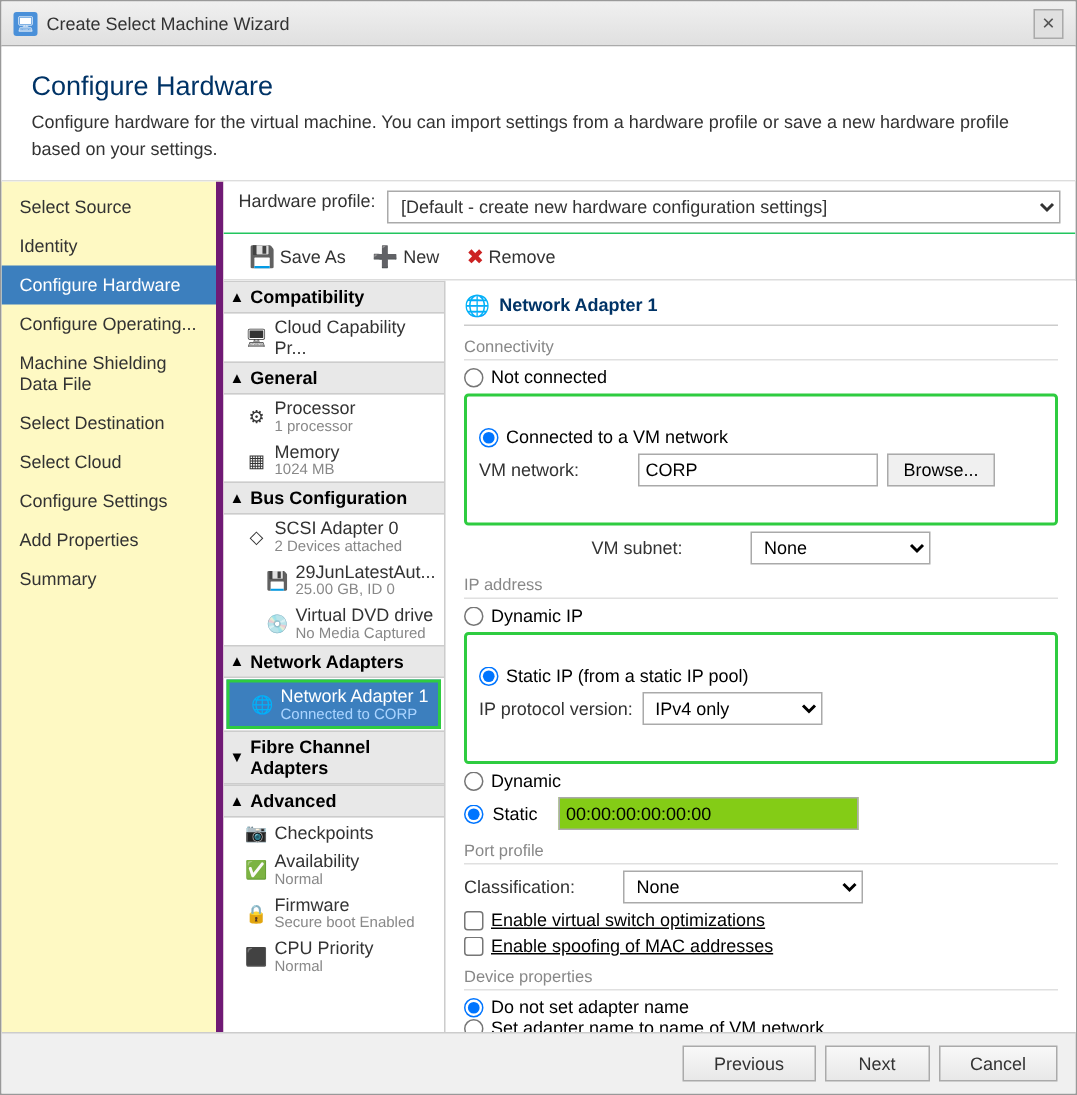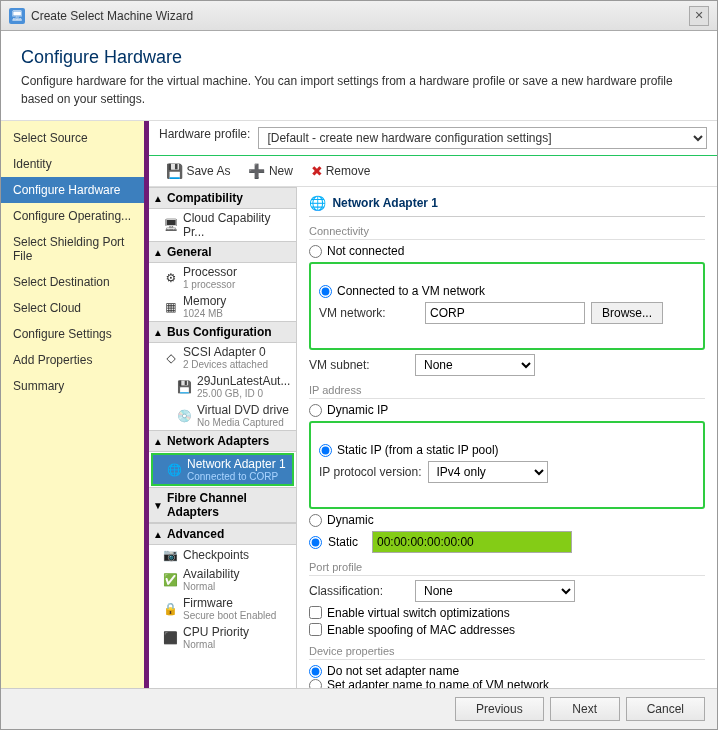--- a/index.html
+++ b/index.html
@@ -38,25 +38,25 @@
     .tree-item-indent { padding-left: 28px; }
     .section-header { font-size: 11px; color: #888; margin: 8px 0 4px 0; border-bottom: 1px solid #e0e0e0; padding-bottom: 2px; }
     .radio-row { display: flex; align-items: center; gap: 5px; font-size: 12px; }
     .radio-row input[type=radio] { margin: 0; width: 13px; height: 13px; }
     .highlighted-box { border: 2px solid #2ecc40; border-radius: 3px; padding: 20px 8px; margin: 4px 0; }
     .field-row { display: flex; align-items: center; gap: 6px; margin: 4px 0; }
     .field-label { font-size: 12px; color: #333; min-width: 100px; }
     .field-input-wide { width: 160px; height: 22px; border: 1px solid #aaa; padding: 0 4px; font-size: 12px; background: white; }
     .browse-btn { padding: 2px 10px; border: 1px solid #aaa; background: #f0f0f0; font-size: 12px; cursor: pointer; height: 22px; }
     .field-select { height: 22px; border: 1px solid #aaa; font-size: 12px; background: white; padding: 0 4px; min-width: 120px; }
-    .vm-subnet-row { display: flex; align-items: center; gap: 6px; margin: 4px 0; }
+    .vm-subnet-row { display: flex; align-items: center; gap: 6px; margin: 4px 0; justify-content: center; }
     .vm-subnet-label { font-size: 12px; color: #333; min-width: 100px; }
     .mac-input { width: 200px; height: 22px; border: 1px solid #aaa; padding: 0 4px; font-size: 12px; background: #84cc16; }
     .port-profile-select { width: 160px; height: 22px; border: 1px solid #aaa; font-size: 12px; background: white; padding: 0 4px; }
-    .checkbox-row { display: flex; align-items: flex-start; gap: 5px; font-size: 12px; margin: 3px 0; }
+    .checkbox-row { display: flex; align-items: flex-end; gap: 5px; font-size: 12px; margin: 3px 0; text-decoration: underline; }
     .checkbox-row input[type=checkbox] { margin: 0; width: 13px; height: 13px; }
     .footer { display: flex; justify-content: flex-end; gap: 6px; padding: 8px 12px; border-top: 1px solid #ccc; background: #f0f0f0; }
     .footer-btn { padding: 4px 20px; border: 1px solid #aaa; background: linear-gradient(to bottom, #f8f8f8, #e8e8e8); font-size: 12px; cursor: pointer; color: #333; min-width: 70px; }
     .network-adapter-header { display: flex; align-items: center; gap: 6px; font-size: 13px; font-weight: bold; color: #003366; border-bottom: 1px solid #ccc; padding-bottom: 5px; margin-bottom: 6px; }
     .na-icon { color: #4a90d9; font-size: 14px; }
   </style>
 </head>
 <body>
 
 <div class="window">
@@ -72,21 +72,21 @@
     <div class="header-desc">Configure hardware for the virtual machine. You can import settings from a hardware profile or save a new hardware profile based on your settings.</div>
   </div>
 
   <div class="content-area">
 
     <div class="sidebar">
       <div class="sidebar-item">Select Source</div>
       <div class="sidebar-item">Identity</div>
       <div class="sidebar-item active">Configure Hardware</div>
       <div class="sidebar-item">Configure Operating...</div>
-      <div class="sidebar-item">Select Shielding Port File</div>
+      <div class="sidebar-item">Machine Shielding Data File</div>
       <div class="sidebar-item">Select Destination</div>
       <div class="sidebar-item">Select Cloud</div>
       <div class="sidebar-item">Configure Settings</div>
       <div class="sidebar-item">Add Properties</div>
       <div class="sidebar-item">Summary</div>
     </div>
 
     <div class="main-content">
 
       <div class="hardware-profile-bar">

